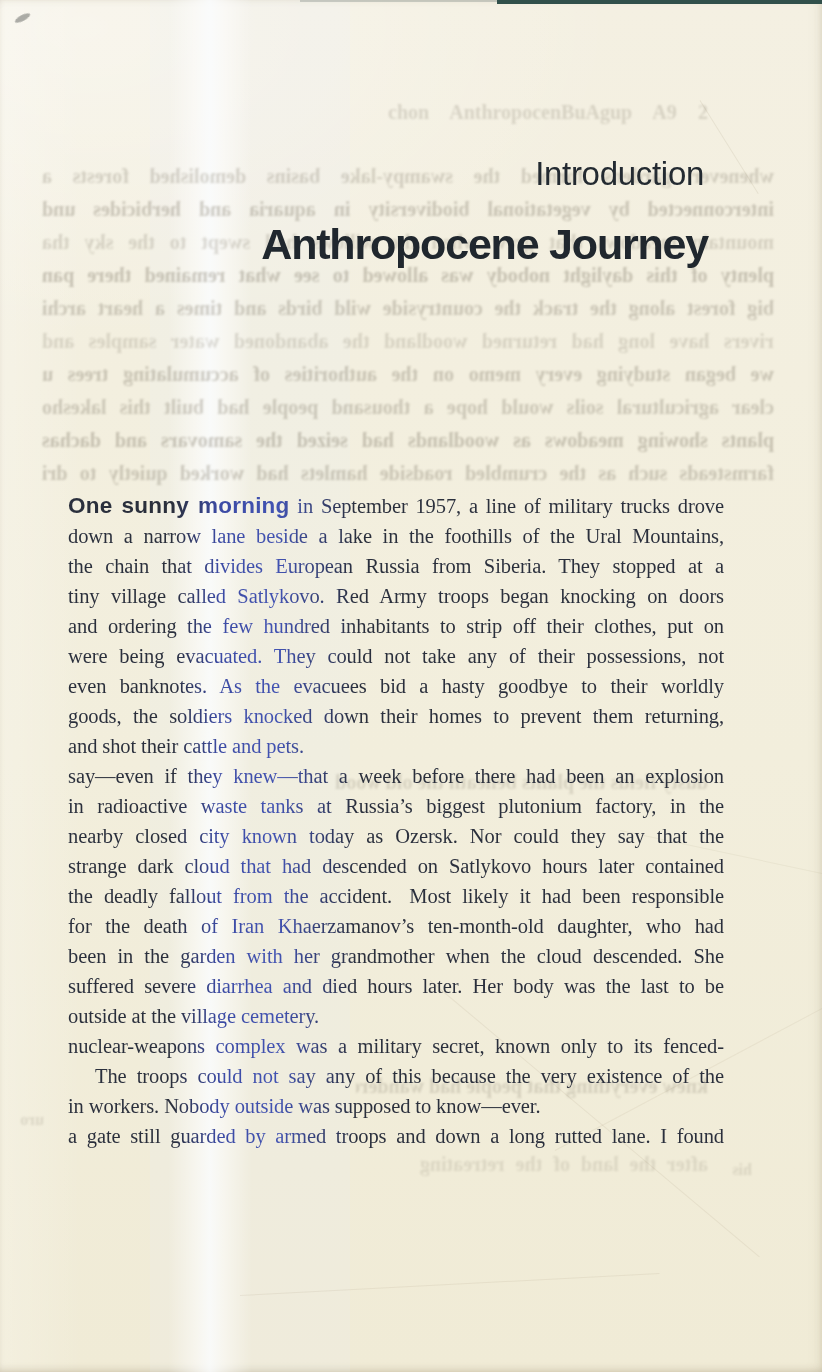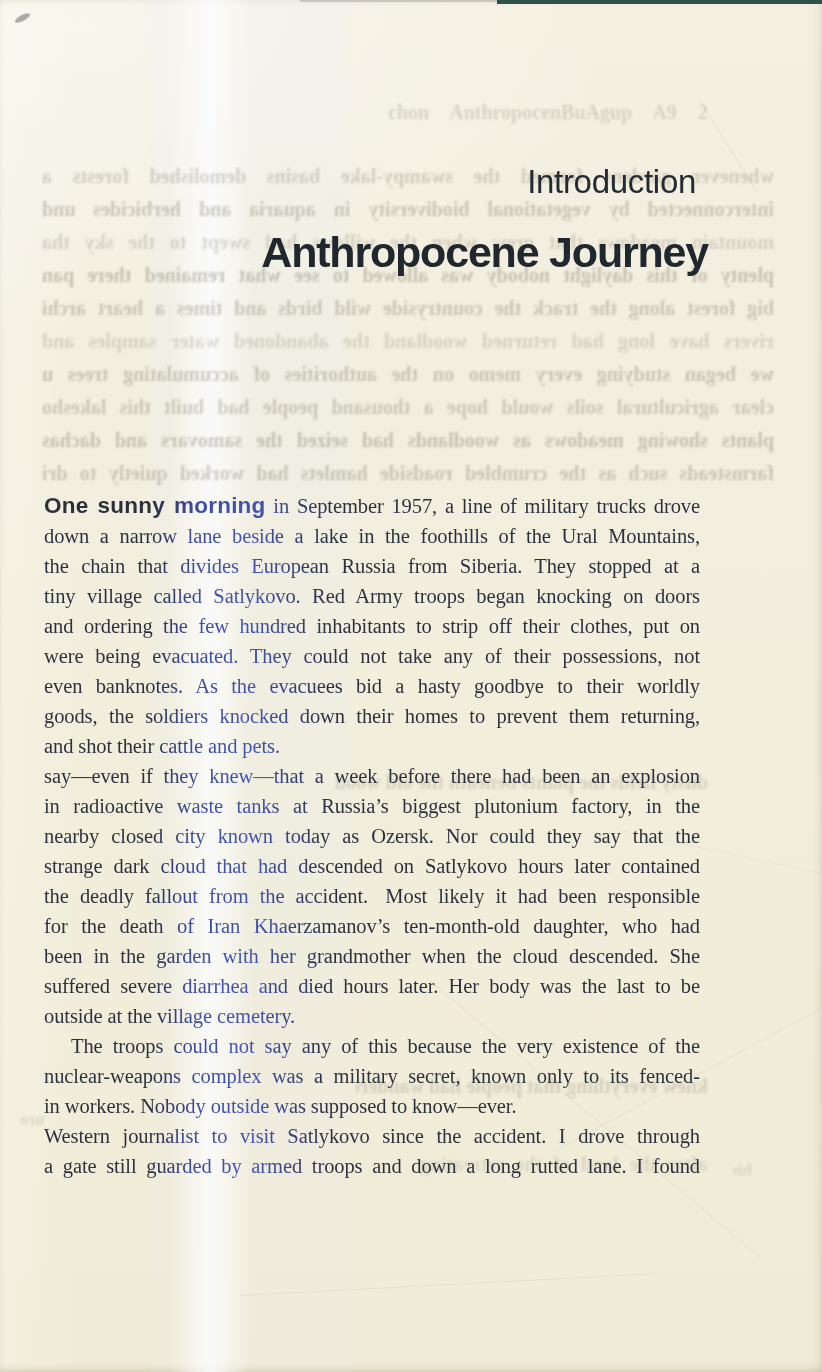--- a/index.html
+++ b/index.html
@@ -30,24 +30,24 @@
   
   .ghost-layer{position:absolute;inset:0;pointer-events:none;}
   .ghost{position:absolute;font-family:"Liberation Serif",serif;font-weight:600;
     font-size:20px;line-height:24px;color:rgba(118,111,94,.55);filter:blur(1.1px);
     text-align:justify;text-align-last:justify;white-space:nowrap;overflow:hidden;height:26px;}
   .ghost.mir{transform:scaleX(-1);}
   .ghost.frag{text-align:left;text-align-last:left;font-size:16px;}
   
   .chapter-header{position:absolute;top:150px;right:114px;width:640px;text-align:right;
     font-family:"Liberation Sans",sans-serif;}
-  .kicker{font-size:33px;line-height:40px;letter-spacing:-.3px;color:#232a31;font-weight:normal;margin:12px;}
+  .kicker{font-size:33px;line-height:40px;letter-spacing:-.3px;color:#232a31;font-weight:normal;margin:4px;}
   .title{font-size:43px;line-height:52px;letter-spacing:-1.2px;color:#20272e;font-weight:bold;margin:24px 0 0 0;}
   
-  .body-text{position:absolute;left:44px;top:491px;width:656px;
+  .body-text{position:absolute;left:68px;top:491px;width:656px;
     font-size:20.5px;letter-spacing:-.1px;color:#2a2f3c;}
   @supports (-webkit-background-clip: text){
     .body-text{
       background-image:linear-gradient(90deg,#2a2f3c 0%,#2a2f3c 16%,#3c4ba4 23%,
         #4253b2 32%,#2a2f3c 44%,#2a2f3c 100%);
       -webkit-background-clip:text;background-clip:text;color:transparent;}
   }
   .line{height:30px;line-height:30px;text-align:justify;text-align-last:justify;}
   .line.end{text-align-last:left;text-decoration:underline;}
   .line.indent{text-indent:27px;}
@@ -108,19 +108,18 @@
       <div class="line end"><span>and shot their cattle and pets.</span></div>
       <div class="line"><span>say—even if they knew—that a week before there had been an explosion</span></div>
       <div class="line"><span>in radioactive waste tanks at Russia’s biggest plutonium factory, in the</span></div>
       <div class="line"><span>nearby closed city known today as Ozersk. Nor could they say that the</span></div>
       <div class="line"><span>strange dark cloud that had descended on Satlykovo hours later contained</span></div>
       <div class="line"><span>the deadly fallout from the accident.</span><span class="sup">1</span><span> Most likely it had been responsible</span></div>
       <div class="line"><span>for the death of Iran Khaerzamanov’s ten-month-old daughter, who had</span></div>
       <div class="line"><span>been in the garden with her grandmother when the cloud descended. She</span></div>
       <div class="line"><span>suffered severe diarrhea and died hours later. Her body was the last to be</span></div>
       <div class="line end"><span>outside at the village cemetery.</span><span class="sup">2</span></div>
+      <div class="line"><span>nuclear-weapons complex was a military secret, known only to its fenced-</span></div>
       <div class="line indent"><span>The troops could not say any of this because the very existence of the</span></div>
-      <div class="line"><span>nuclear-weapons complex was a military secret, known only to its fenced-</span></div>
       <div class="line end"><span>in workers. Nobody outside was supposed to know—ever.</span></div>
-      <div class="line"><span>Western journalist to visit Satlykovo since the accident. I drove through</span></div>
       <div class="line"><span>a gate still guarded by armed troops and down a long rutted lane. I found</span></div>
     </main>
 </div>
 
 </body></html>

